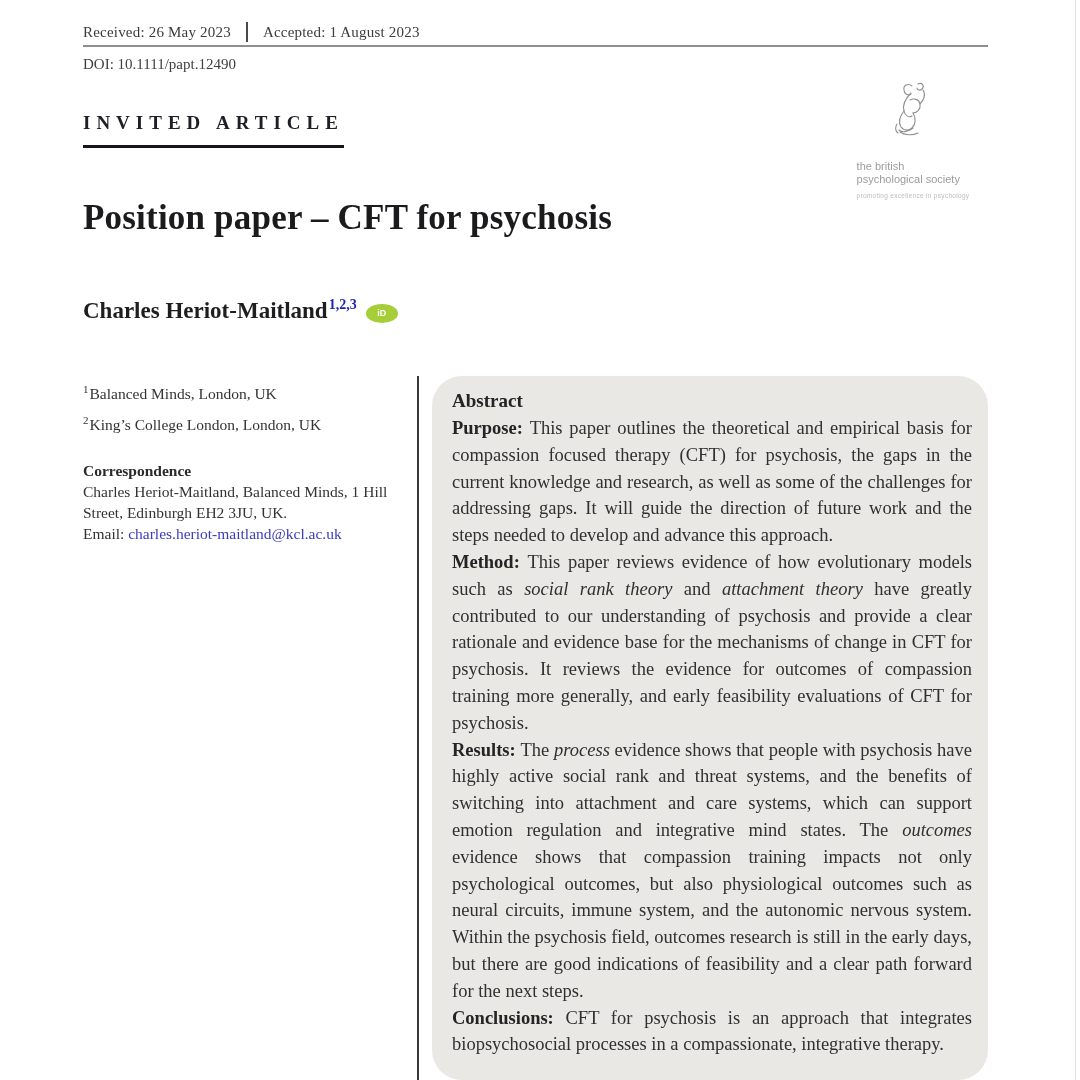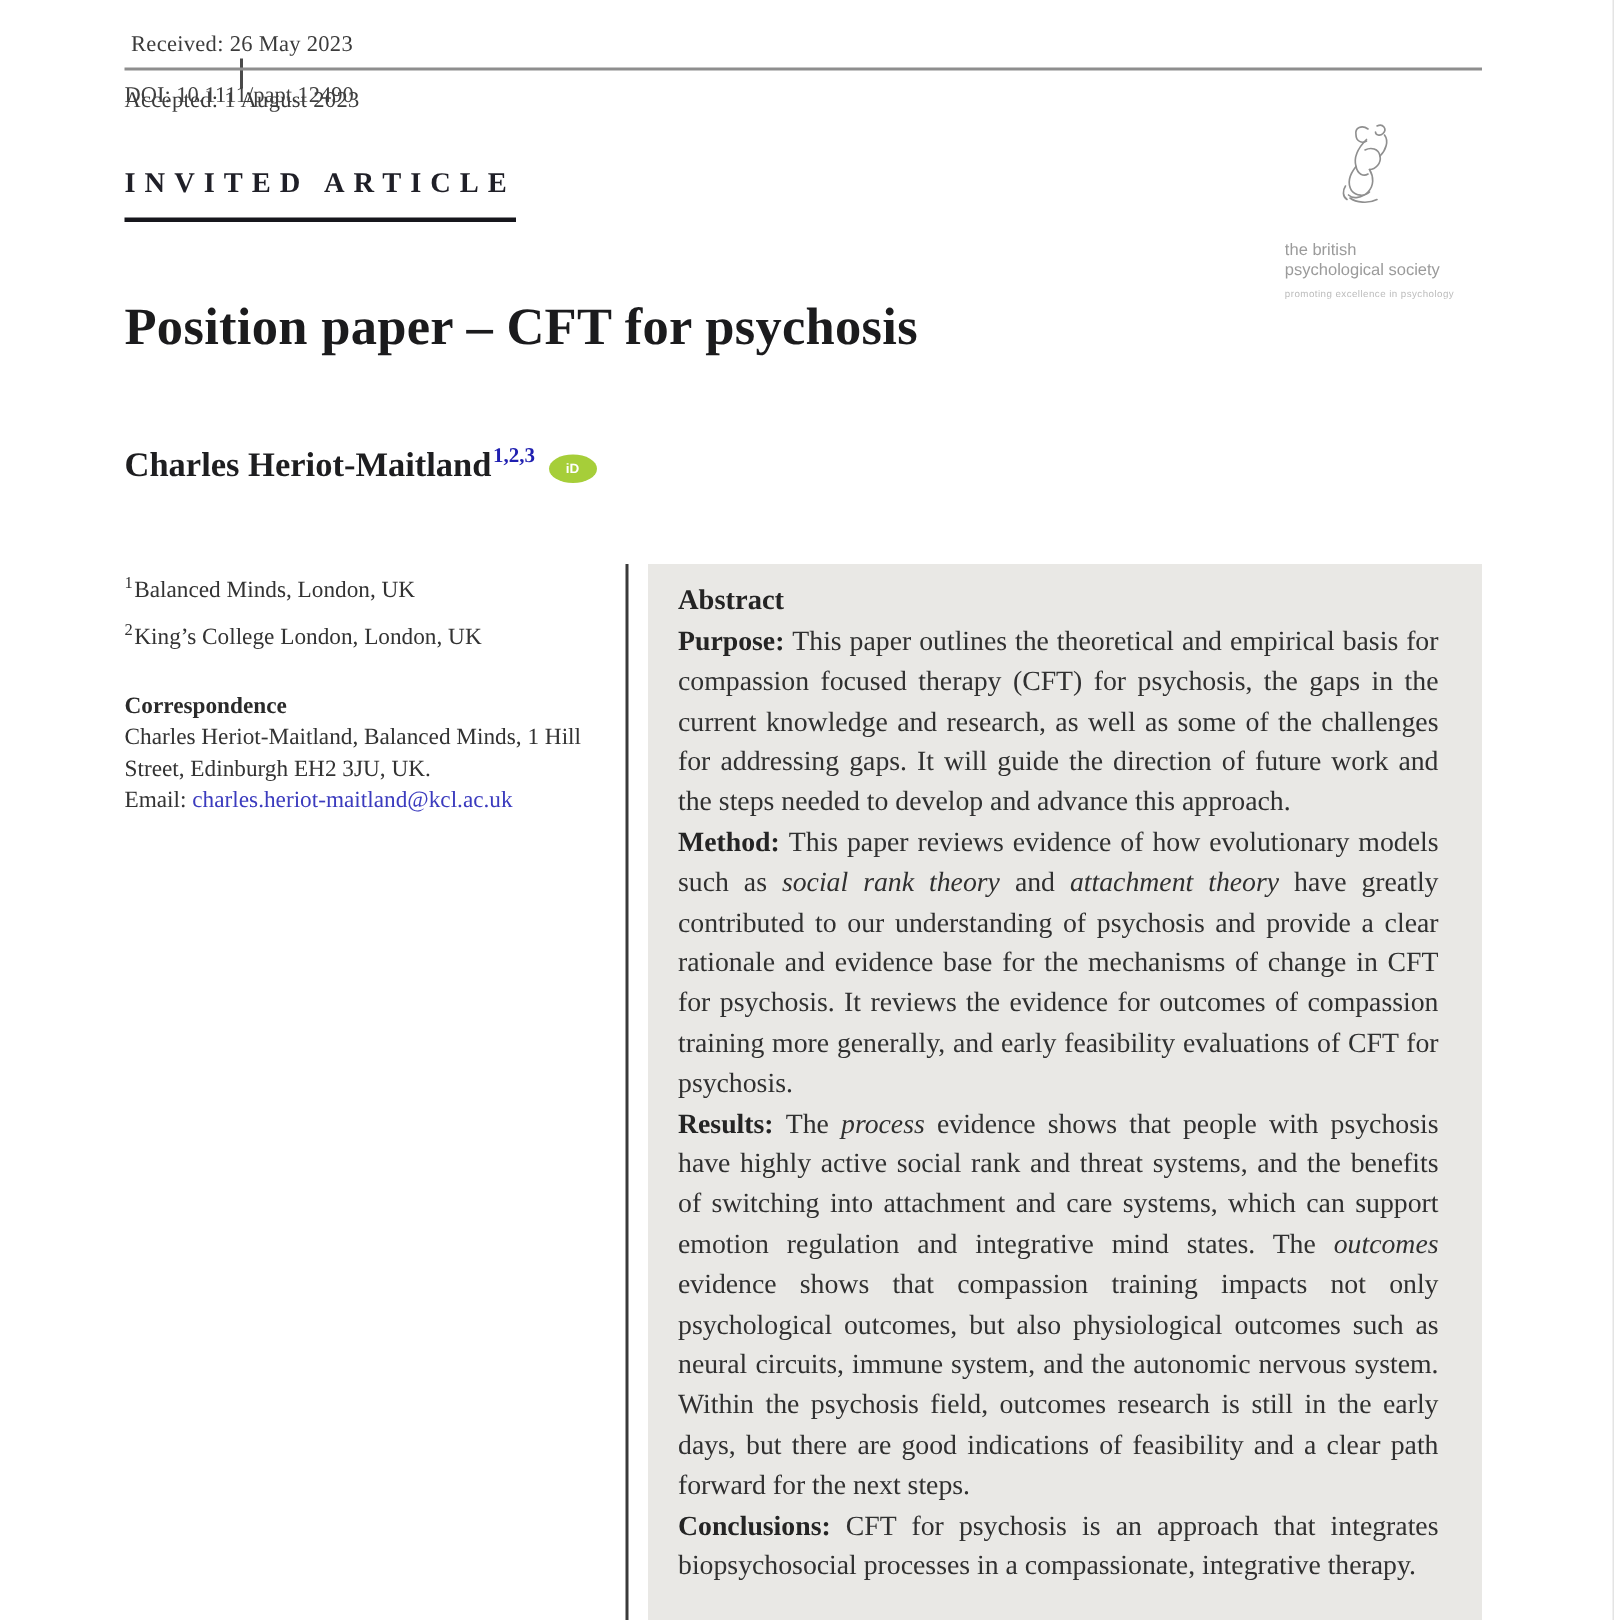--- a/index.html
+++ b/index.html
@@ -13,21 +13,21 @@
   }
   .page-edge {
     position: absolute; top: 0; bottom: 0; right: 4px; width: 1px;
     background: #e4e4e4;
   }
 
   
   .meta-row {
     position: absolute; left: 83px; top: 22px;
     display: flex; align-items: center;
-    font-size: 15px; color: #3b3b3b; letter-spacing: 0.2px; flex-direction: column;
+    font-size: 15px; color: #3b3b3b; letter-spacing: 0.2px;
   }
   .meta-divider { width: 2px; height: 20px; background: #4a4a4a; margin: 0 15px; }
   .top-rule {
     position: absolute; left: 83px; width: 905px; top: 45px; height: 2px;
     background: var(--rule-gray, #8e8e8e);
   }
   .doi-line { position: absolute; left: 83px; top: 56px; font-size: 15px; color: #404040; }
 
   
   .bps-logo {
@@ -73,21 +73,22 @@
   .affiliation { line-height: 27px; }
   .affiliation sup { font-size: 11px; vertical-align: 6px; margin-right: 1px; }
   .correspondence { margin-top: 22px; line-height: 21px; }
   .corr-heading { font-weight: 700; color: #2a2a2a; }
   .email-link { color: var(--link-blue, #3b3bbe); text-decoration: none; cursor: pointer; }
   .v-rule { width: 2px; background: #3a3a3a; margin-left: 17px; }
 
   
   .abstract-panel {
     flex: 1; margin-left: 13px; background: var(--abstract-bg, #e9e8e5);
-    padding: 14px 29px 20px 20px;
+    padding: 14px 16px 20px 20px;
+    border-radius: 30px;
   }
   .abstract-heading { font-size: 19px; font-weight: 700; color: #242424; margin-bottom: 3px; }
   .abs-para {
     font-size: 18.5px; line-height: 26.8px; color: #303030;
     text-align: justify; hyphens: auto; -webkit-hyphens: auto;
   }
   .abs-para b { color: #242424; }
 </style>
 </head>
 <body>

